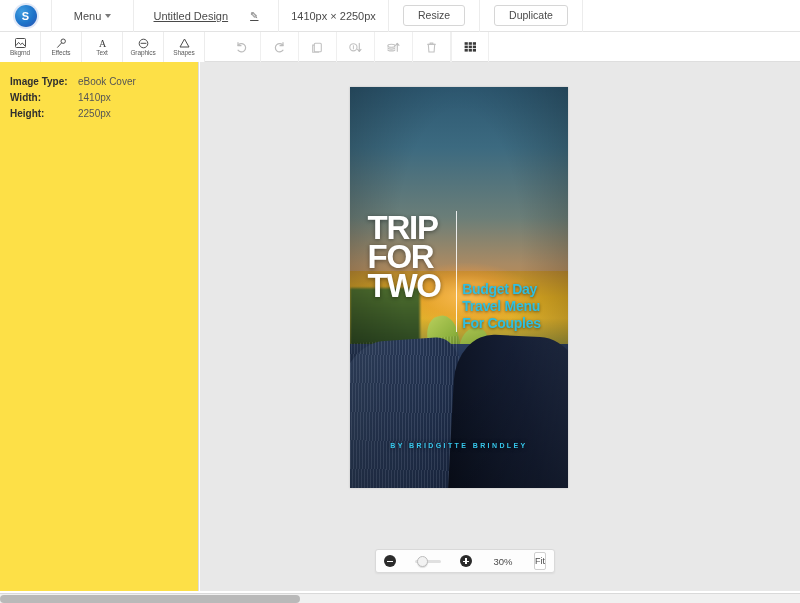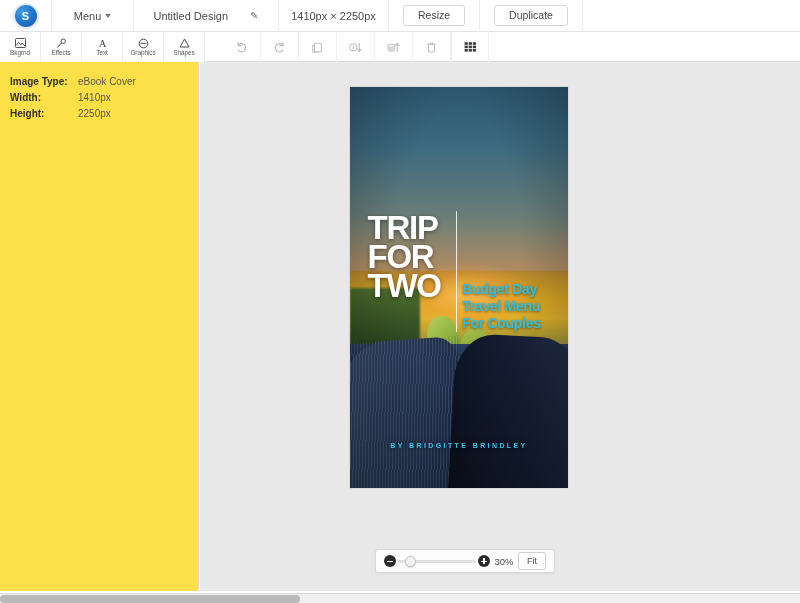--- a/index.html
+++ b/index.html
@@ -28,21 +28,21 @@
     color: #fff; font-size: 11px; font-weight: bold;
     display: flex; align-items: center; justify-content: center;
     letter-spacing: 0;
   }
   .tb-cell {
     height: 32px; display: flex; align-items: center; justify-content: center;
     border-right: 1px solid #ececec; color: #4a4a4a; font-size: 11px;
     padding: 0 14px; white-space: nowrap;
   }
   .tb-cell.menu { width: 82px; gap: 4px; }
-  .tb-cell.title { width: 145px; gap: 22px; }
+  .tb-cell.title { width: 145px; gap: 22px; text-decoration: underline; }
   .tb-cell.dims { width: 110px; }
   .caret {
     display: inline-block; width: 0; height: 0;
     border-left: 3px solid transparent; border-right: 3px solid transparent;
     border-top: 4px solid #7a7a7a;
   }
   .pencil { font-size: 10px; color: #6f6f6f; transform: rotate(0deg); }
   .tb-btnwrap {
     height: 32px; display: flex; align-items: center; 
     padding: 0 14px; border-right: 1px solid #ececec;
@@ -167,21 +167,21 @@
     position: absolute; left: 0; right: 0; top: 88.5%;
     text-align: center; color: #36c6ea; font-size: 7px;
     letter-spacing: 2.4px; font-weight: bold;
     text-shadow: 0 0 4px rgba(0,0,0,0.6);
   }
 
   
   .zoombar {
     position: absolute; left: 175px; top: 487px; width: 180px; height: 24px;
     background: #fdfdfd; border: 1px solid #d9d9d9; border-radius: 3px;
-    display: flex; align-items: center; padding: 0 8px; gap: 2px;
+    display: flex; align-items: center; padding: 0 8px; gap: 19px;
     box-shadow: 0 1px 2px rgba(0,0,0,0.06);
   }
   .zbtn {
     width: 12px; height: 12px; border-radius: 50%; background: #2b2b2b;
     position: relative; cursor: pointer; flex: 0 0 auto;
   }
   .zbtn::before {
     content: ""; position: absolute; left: 3px; top: 5.5px; width: 6px; height: 1.6px; background: #fff;
   }
   .zbtn.plus::after {
@@ -191,21 +191,21 @@
     flex: 1 1 auto; height: 3px; background: #e0e0e0; border-radius: 2px; position: relative; cursor: pointer;
   }
   .zknob {
     position: absolute; left: 9%; top: -4px; width: 11px; height: 11px;
     border-radius: 50%; background: #f2f2f2; border: 1px solid #bdbdbd;
     box-shadow: 0 1px 1px rgba(0,0,0,0.12);
   }
   .zpct { font-size: 9.5px; color: #4a4a4a; width: 24px; text-align: center; }
   .zfit {
     font-size: 9px; color: #4a4a4a; background: #fff; border: 1px solid #cfcfcf;
-    border-radius: 2px; padding: 3px 8px; cursor: pointer;
+    border-radius: 2px; padding: 3px 0; cursor: pointer;
   }
 
   
   .hscroll {
     position: absolute; left: 0; top: 593px; width: 800px; height: 10px;
     background: #f0f0f0; border-top: 1px solid #d9d9d9;
   }
   .hscroll-thumb {
     position: absolute; left: 0; top: 1px; height: 8px; width: 300px;
     background: #b9b9b9; border-radius: 4px;

